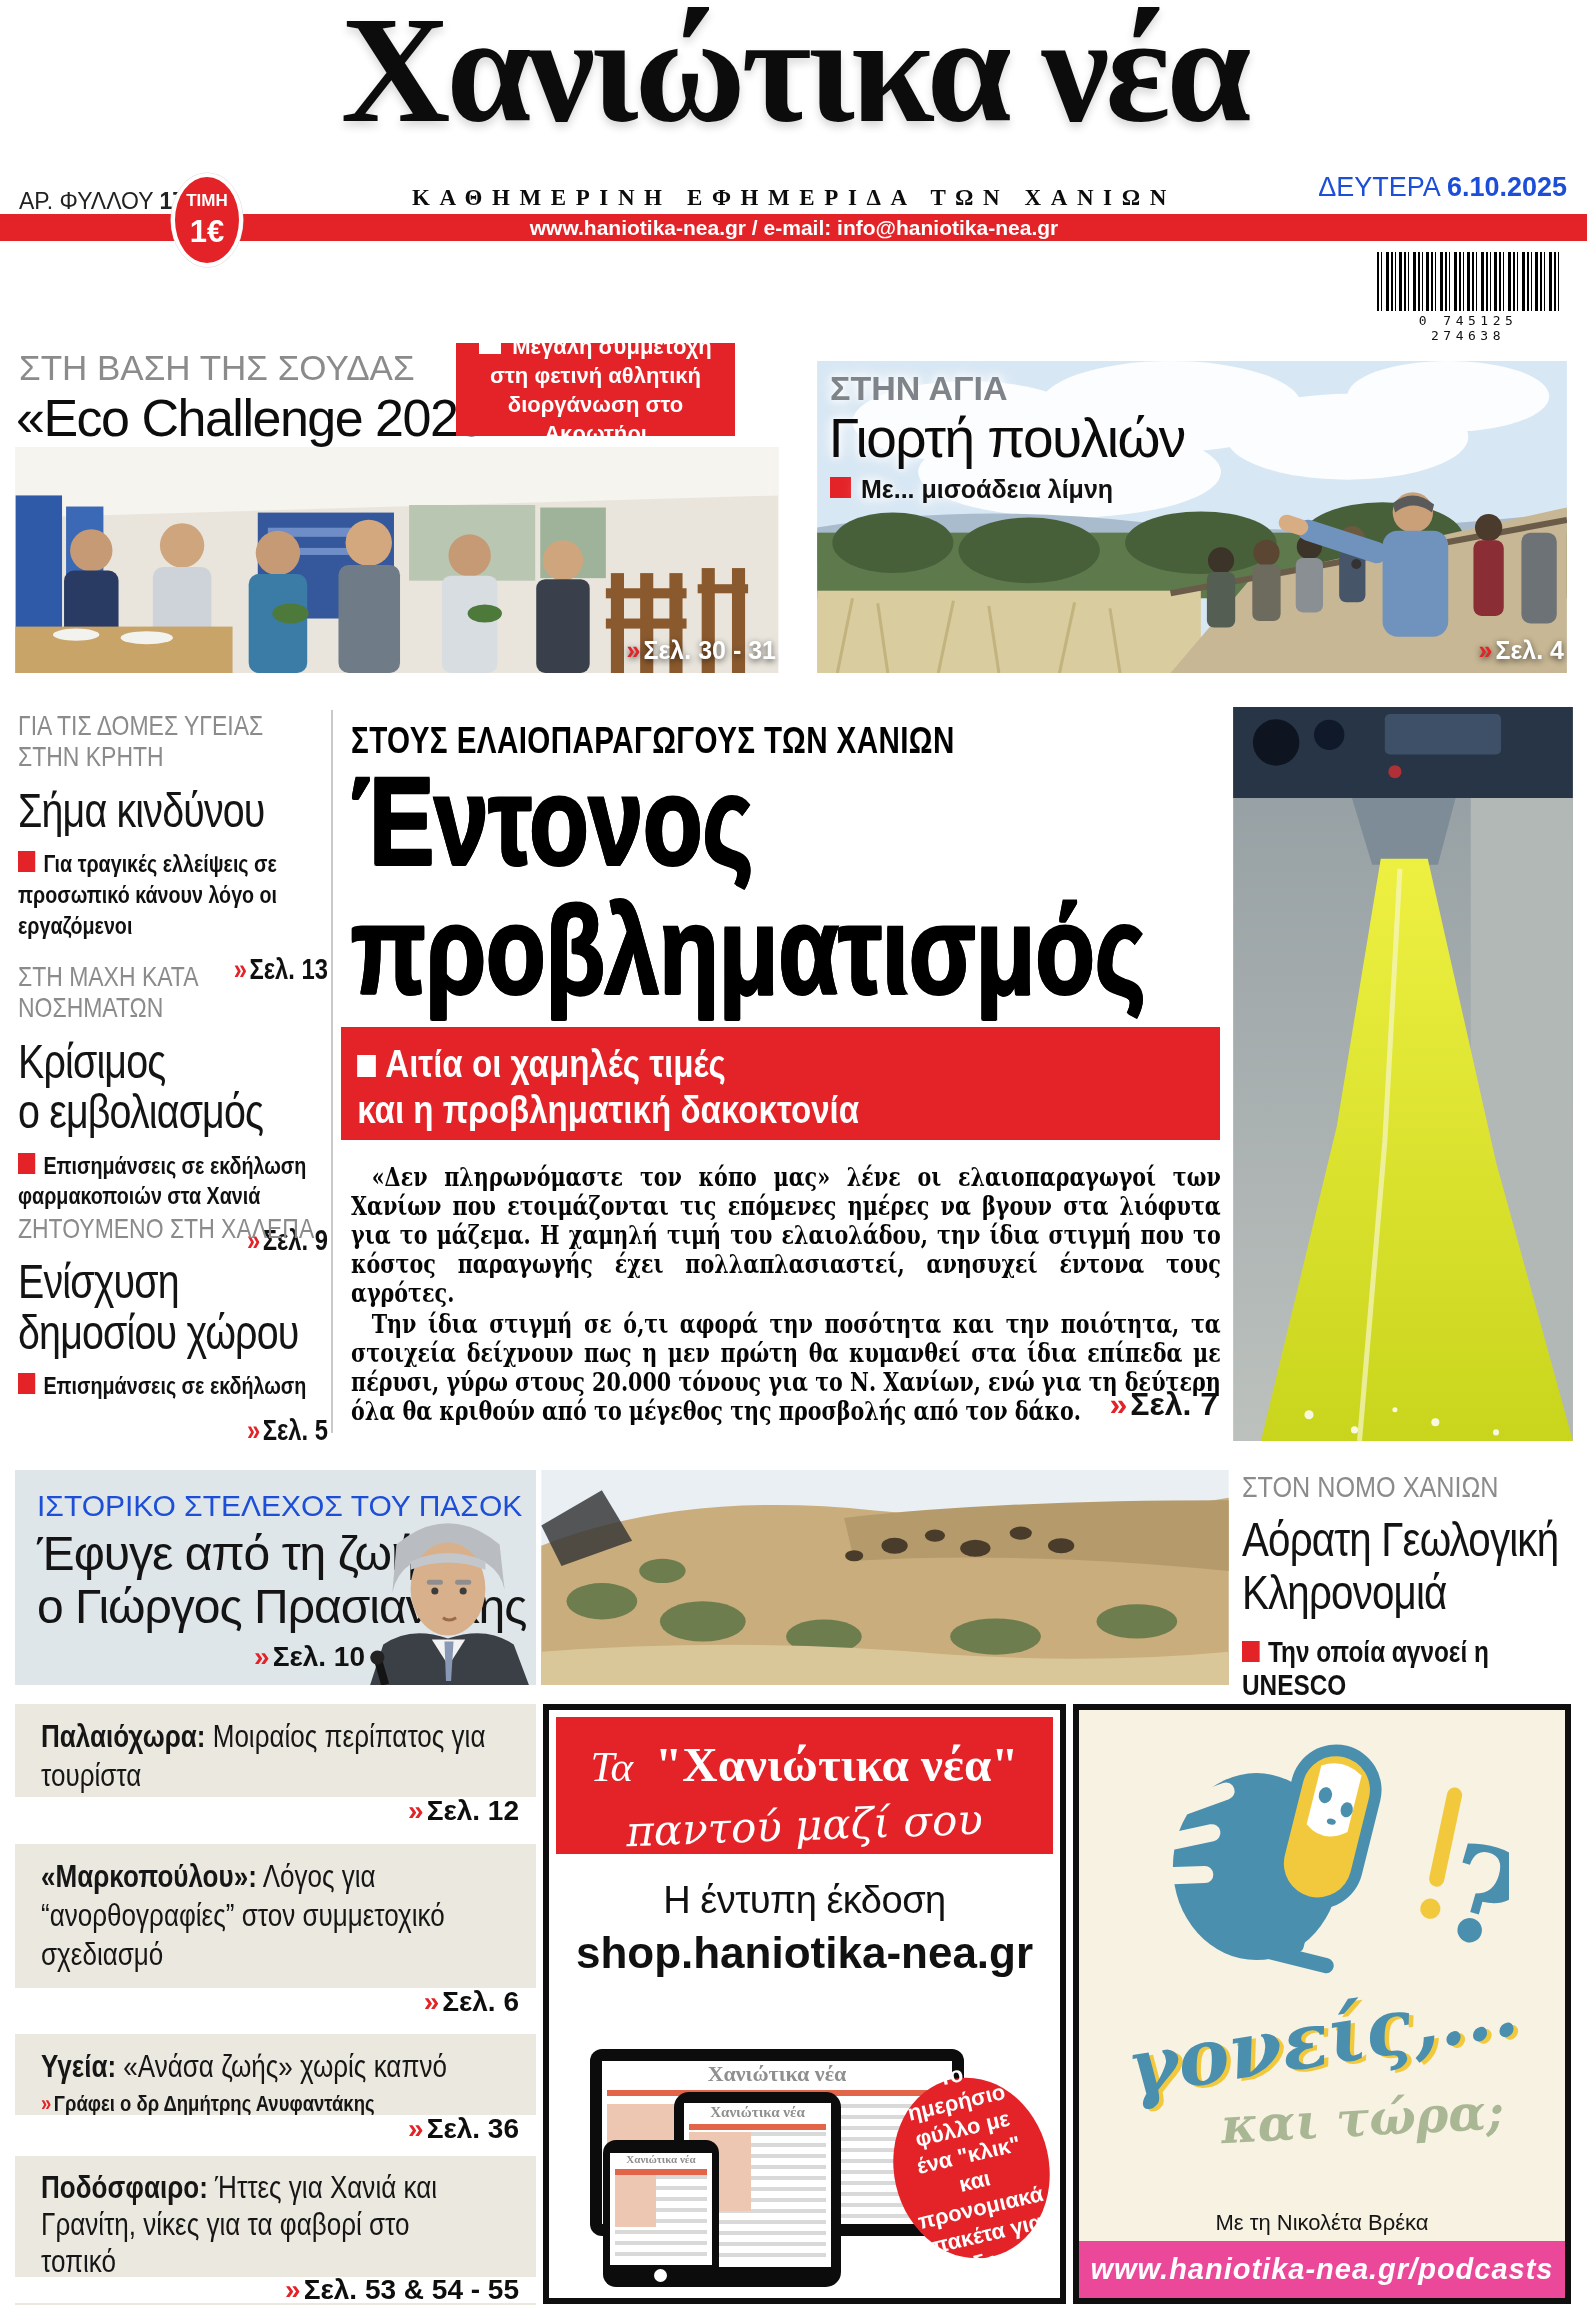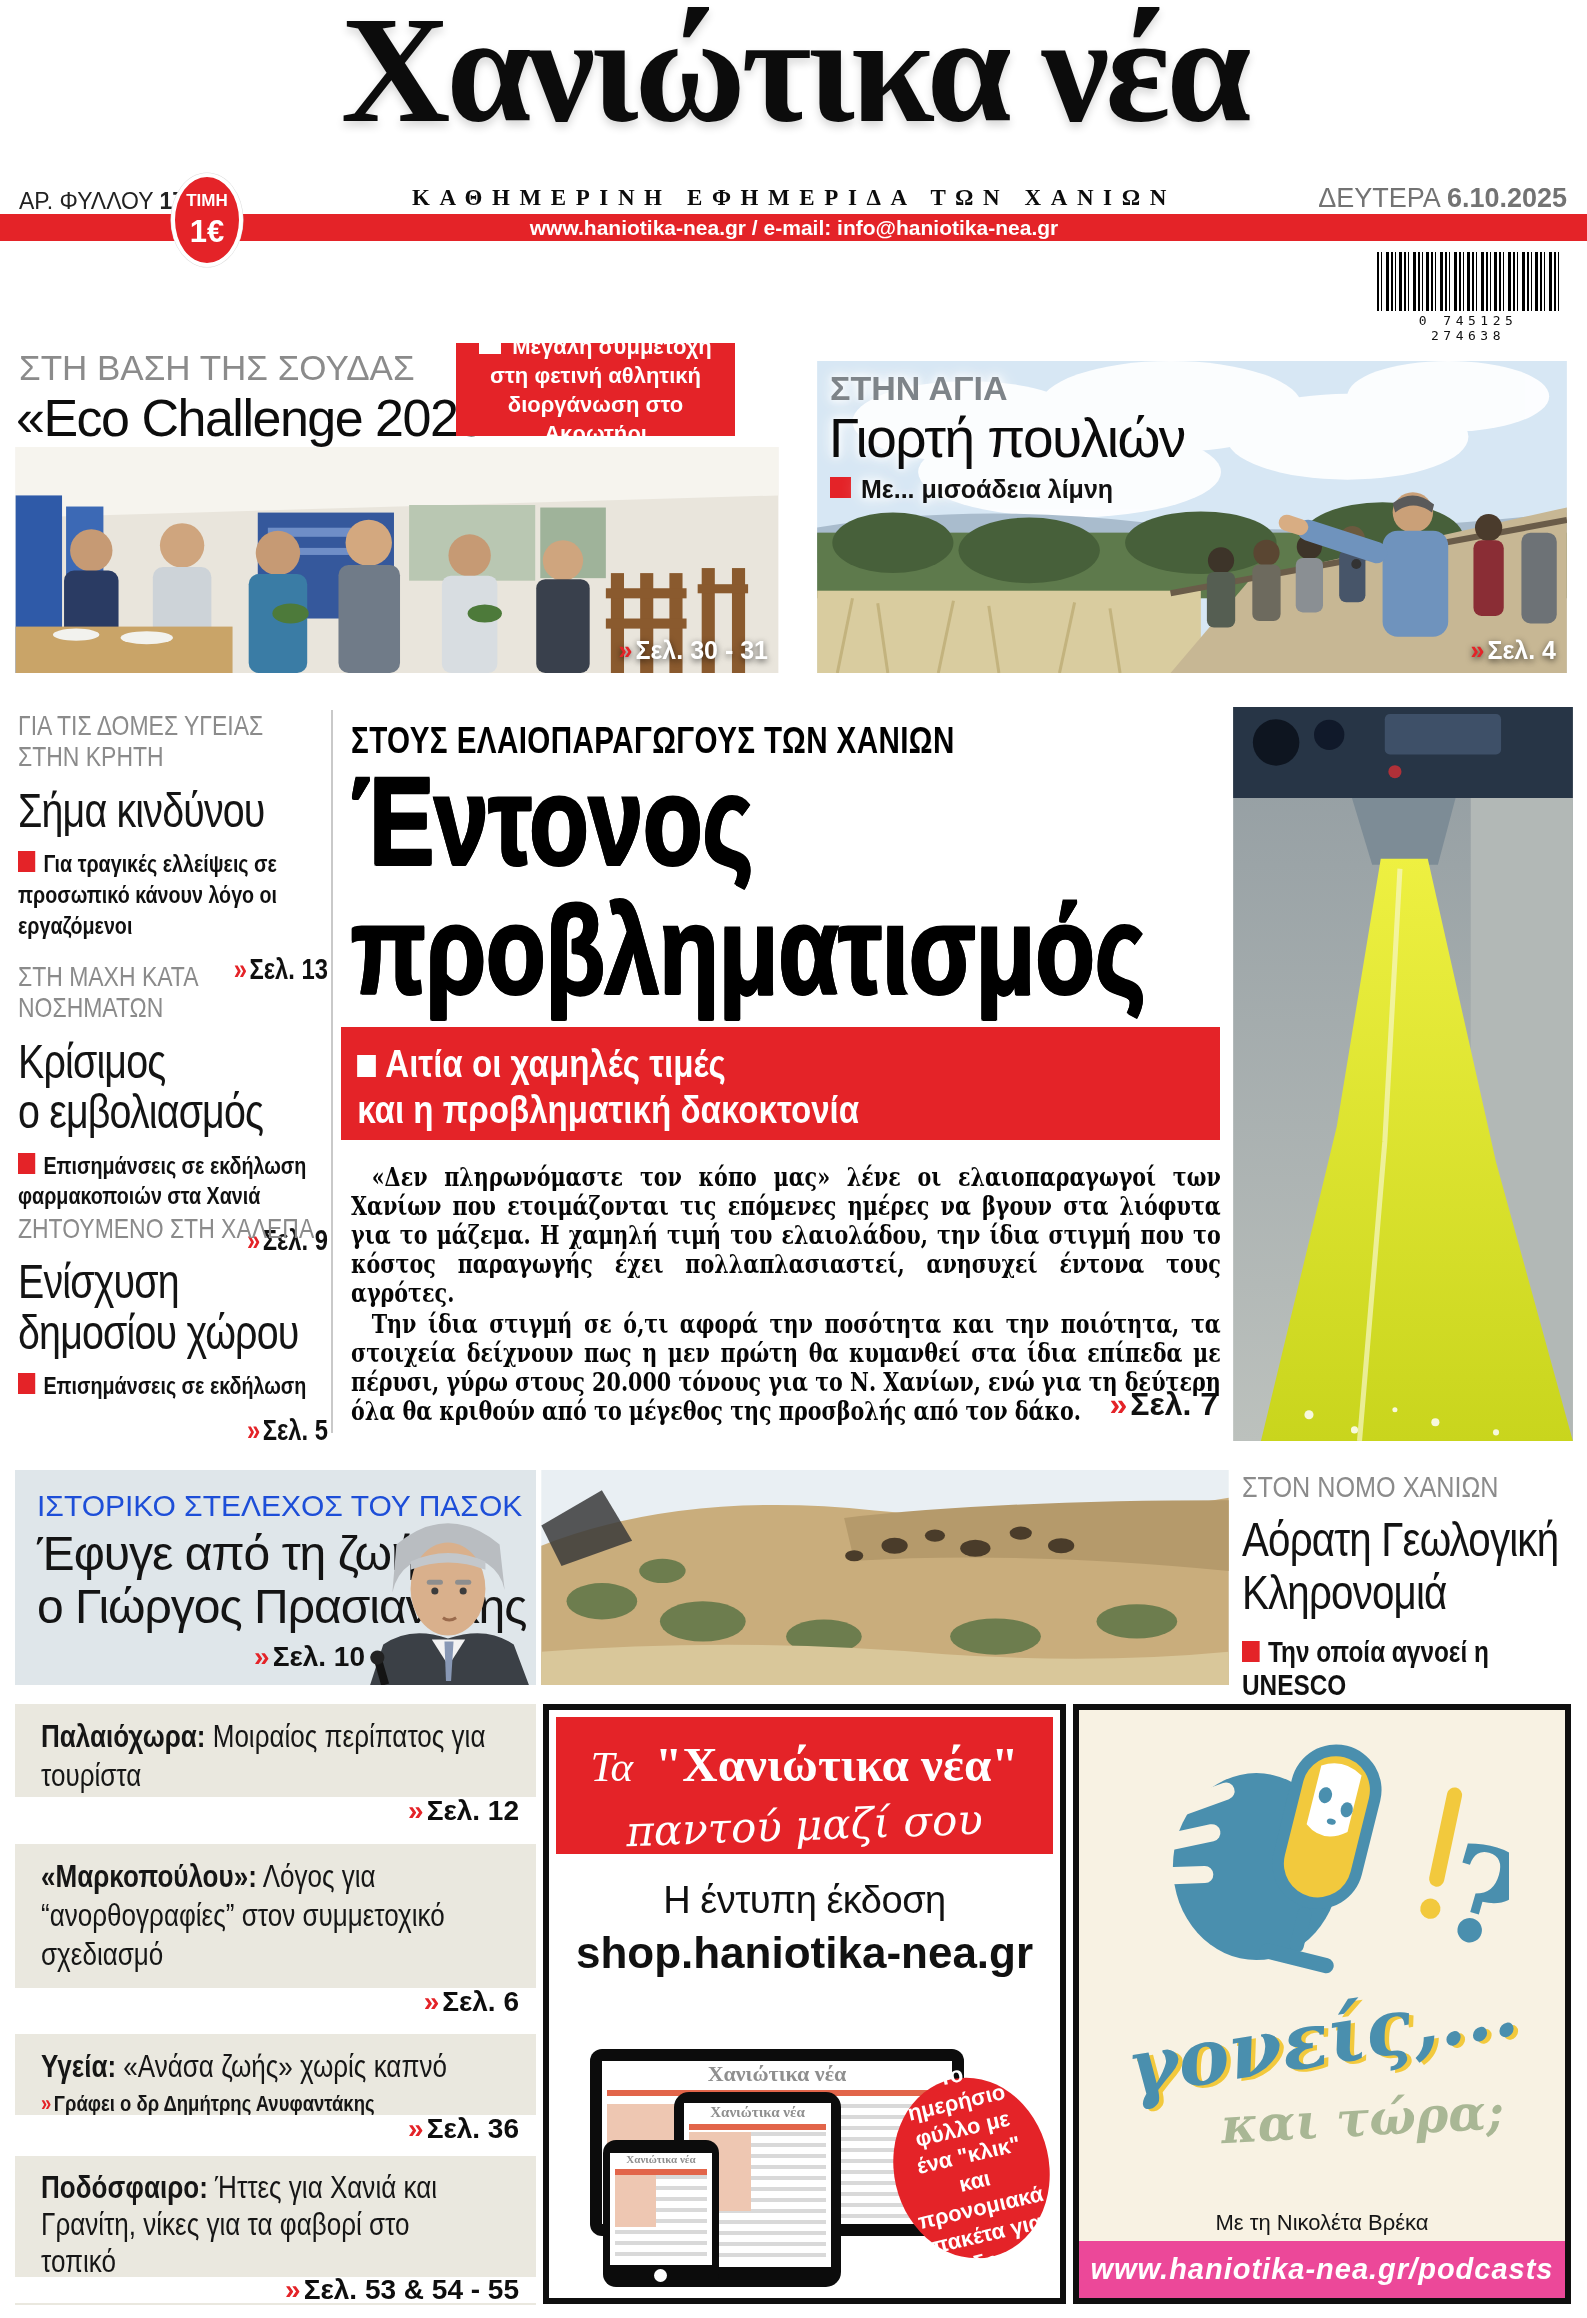--- a/index.html
+++ b/index.html
@@ -17,21 +17,21 @@
     font:700 152px/1.05 "Liberation Serif",serif;color:#0c0c0c;letter-spacing:-4px;
     text-shadow:0 5px 8px rgba(0,0,0,.16)}
   .issue{left:19px;top:188px;font:400 23px "Liberation Sans",sans-serif;color:#222}
   .issue b{font-weight:700}
   .price{left:171px;top:173px;width:72px;height:94px;background:var(--red);
     border:4.5px solid #fff;border-radius:50%;z-index:6;display:flex;flex-direction:column;
     align-items:center;justify-content:center;color:#fff;box-shadow:0 0 0 0.5px #ddd}
   .price .pl{font:700 17px "Liberation Sans"} .price .pv{font:700 31px "Liberation Sans";margin-top:3px}
   .subtitle{left:0;right:0;top:185px;text-align:center;
     font:700 23px "Liberation Serif",serif;letter-spacing:9.6px;color:#0c0c0c}
-  .dateline{right:21px;top:183px;font:400 27px "Liberation Sans";color:#737373}
+  .dateline{right:21px;top:172px;font:400 27px "Liberation Sans";color:#1d4ed8}
   .dateline b{font-weight:700}
   .redbar{left:0;right:0;top:214px;height:27px;background:var(--red);z-index:4}
   .redbar .url{display:block;text-align:center;font:700 21px/27px "Liberation Sans";color:#fff}
   .barcode{right:29px;top:252px;width:182px}
   .barcode .bars{height:59px;background:repeating-linear-gradient(90deg,
       #000 0 2px,#fff 2px 4px,#000 4px 5px,#fff 5px 8.6px,#000 8.6px 11.6px,#fff 11.6px 13.6px)}
   .barcode .digits{text-align:center;font:400 13px "DejaVu Sans Mono",monospace;letter-spacing:4.5px;margin-top:2px}
 
   
   .cx{transform:scaleX(.82);transform-origin:0 0}
@@ -41,21 +41,21 @@
   .cap{font:700 25px "Liberation Sans";color:#fff;text-shadow:0 1.5px 6px rgba(0,0,0,.65)}
   .glow{text-shadow:0 0 7px #fff,0 0 13px #fff,0 0 20px #fff}
 
   
   .tl-kick{left:19px;top:349px;font:400 35px/1.1 "Liberation Sans";color:var(--kicker)}
   .tl-head{left:16px;top:392px;font:400 52px/1 "Liberation Sans";color:#0d0d0d;letter-spacing:-1.5px}
   .tl-red{left:456px;top:343px;width:279px;height:93px;background:var(--red);
     display:flex;align-items:center;text-align:center;padding:0 10px}
   .tl-red .t{font:700 22px/29px "Liberation Sans";color:#fff}
   .photo{overflow:hidden}
-  .ph-cap{position:absolute;bottom:8px;right:11px}
+  .ph-cap{position:absolute;bottom:8px;right:3px}
   .tr-kick{position:absolute;left:13px;top:8px;font:700 34px "Liberation Sans";color:#7e8489}
   .tr-head{position:absolute;left:12px;top:50px;font:400 55px/1 "Liberation Sans";color:#0b0b0b;letter-spacing:-1.5px}
   .tr-note{position:absolute;left:13px;top:114px;font:700 25px "Liberation Sans";color:#111}
 
   
   .story{left:18px;width:378px}
   .story .in{width:378px}
   .s-kick{font:400 28px/1.12 "Liberation Sans";color:var(--kicker)}
   .s-head{font:400 48px/1.05 "Liberation Sans";color:#141414;letter-spacing:-1px;margin-top:13px}
   .s-note{font:700 24px/1.28 "Liberation Sans";color:#101010;margin-top:13px}

